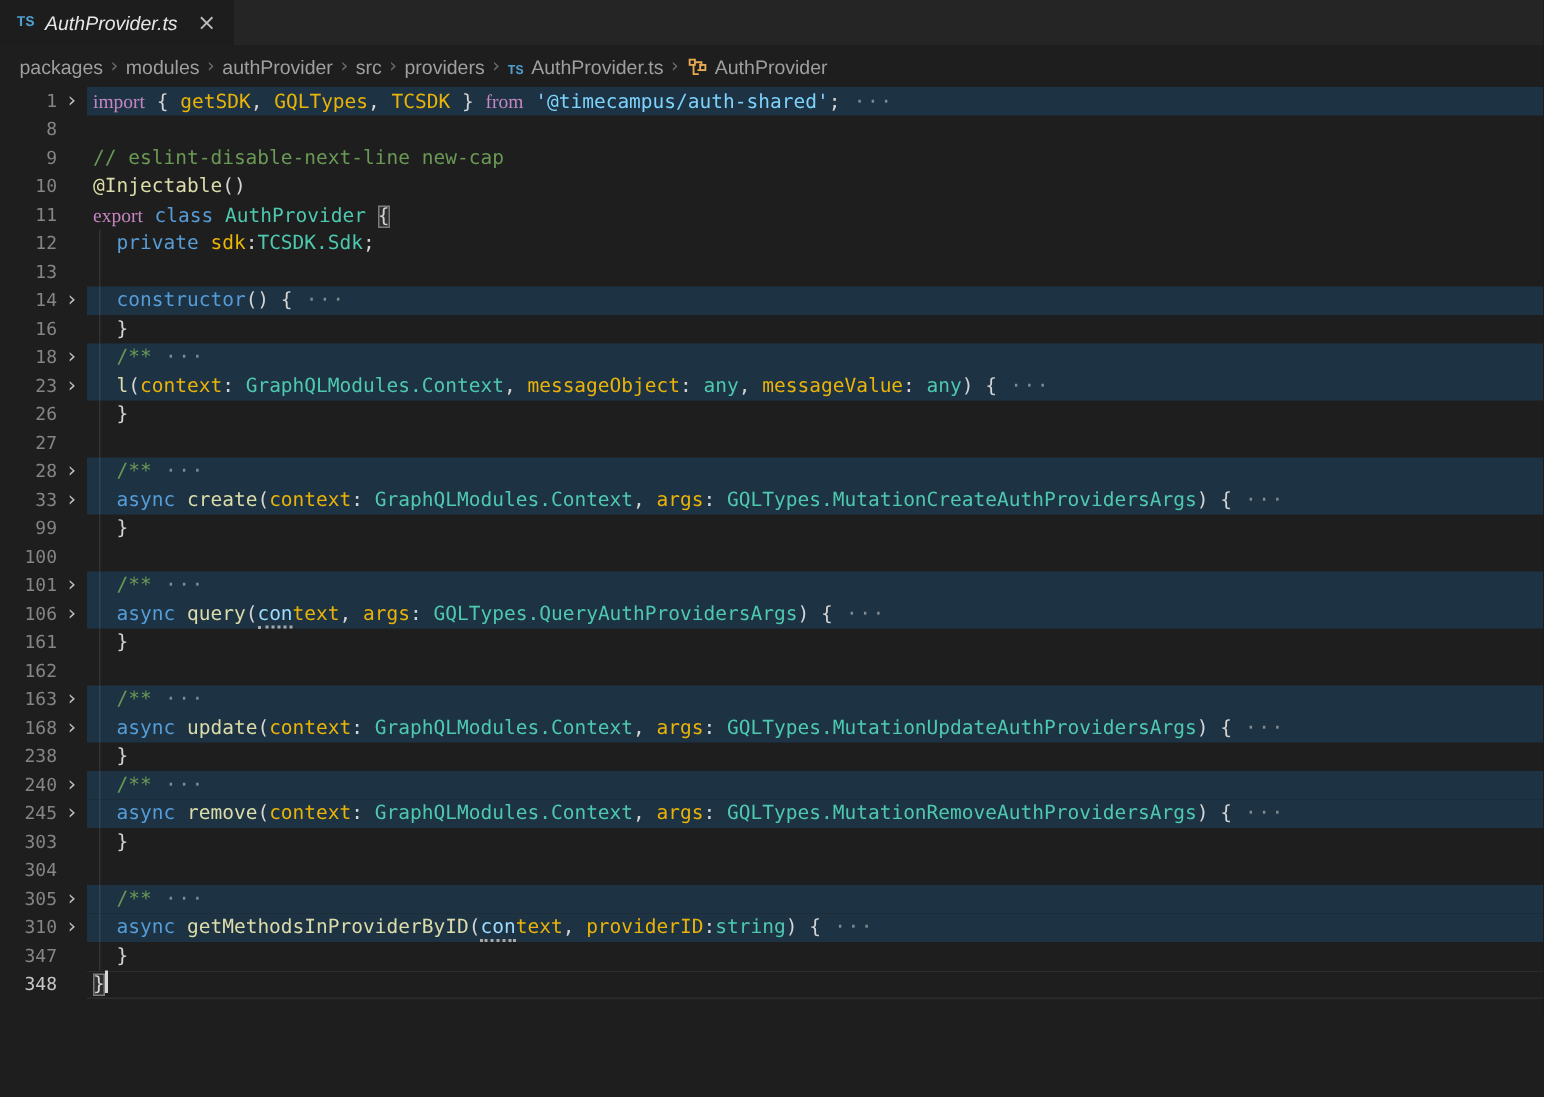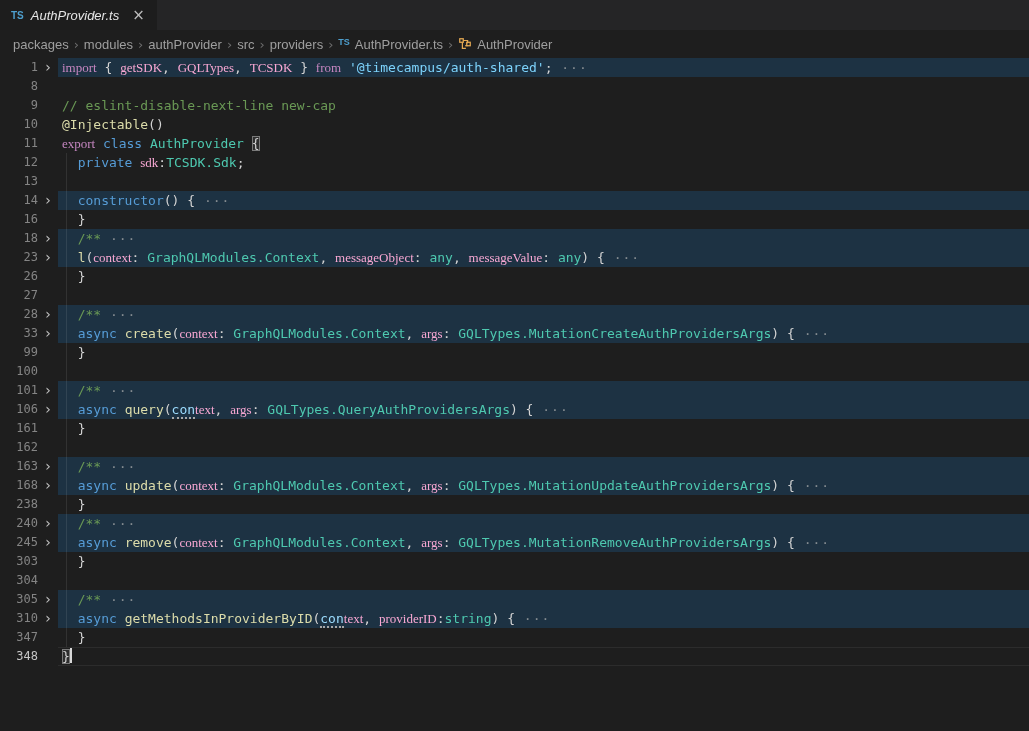--- a/index.html
+++ b/index.html
@@ -2,46 +2,46 @@
 <html><head>
 <meta charset="utf-8">
 <style>
   html,body{margin:0;padding:0;background:#1e1e1e;}
   #app{position:relative;width:1029px;height:731px;background:#1e1e1e;overflow:hidden;
        font-family:"Liberation Sans",sans-serif;-webkit-font-smoothing:antialiased;}
 
   
   .tabbar{height:30px;background:#252526;display:flex;align-items:stretch;}
   .tab{background:#1d1d1d;display:flex;align-items:center;padding:0 12px 0 11px;gap:7px;cursor:pointer;}
-  .ts-badge{color:#4e9fce;font-weight:bold;font-size:10px;letter-spacing:0px;font-family:Liberation Sans, sans-serif;}
+  .ts-badge{color:#4e9fce;font-weight:bold;font-size:10px;letter-spacing:0px;font-family:Liberation Mono, monospace;}
   .tab-title{color:#e6e6e6;font-style:italic;font-size:13px;white-space:nowrap;}
   .tab-close{color:#bdbdbd;font-size:15px;line-height:15px;margin-left:6px;font-family:"DejaVu Sans",sans-serif;}
 
   
   .breadcrumbs{height:28px;background:#1e1e1e;display:flex;align-items:center;padding-left:13px;font-size:13px;color:#9f9f9f;}
-  .crumb{display:flex;align-items:flex-start;gap:5px;cursor:pointer;white-space:nowrap;}
+  .crumb{display:flex;align-items:flex-end;gap:5px;cursor:pointer;white-space:nowrap;}
   .crumb-sep{color:#6d6d6d;font-size:13px;padding:0 5px;font-family:"DejaVu Sans",sans-serif;}
   .crumb .ts-badge{font-size:9px;}
   .class-icon{width:14px;height:14px;display:inline-block;}
 
   
   .editor{position:absolute;top:58px;left:0;right:0;bottom:0;background:#1e1e1e;}
   .row{display:flex;height:19px;line-height:19px;font-family:"DejaVu Sans Mono",monospace;font-size:13px;}
   .gutter{width:58px;flex:none;display:flex;}
   .num{width:38px;text-align:right;color:#858585;font-size:12px;line-height:19px;font-family:"DejaVu Sans Mono",monospace;}
   .num.act{color:#c6c6c6;text-align:right;}
   .foldcol{width:20px;text-align:center;color:#c0c0c0;font-size:14px;line-height:18px;font-family:"DejaVu Sans",sans-serif;}
   .content{flex:1;position:relative;padding-left:4px;white-space:pre;color:#d4d4d4;}
   .content.hl{background:#1d3243;}
   .content.cur{box-shadow:inset 0 1px 0 #2c2c2c,inset 0 -1px 0 #2c2c2c;}
   .content.guide::before{content:"";position:absolute;left:8px;top:0;bottom:0;width:1px;background:rgba(255,255,255,0.09);}
 
   
   .ctl{color:#C586C0;font-family:Liberation Serif, serif;} .kw{color:#569CD6;} .type{color:#4EC9B0;} .fn{color:#DCDCAA;}
-  .var{color:#f9a8d4;font-family:Liberation Serif, serif;} .str{color:#7dd3fc;} .com{color:#6A9955;} .p{color:#D4D4D4;}
+  .var{color:#eab308;} .str{color:#7dd3fc;} .com{color:#6A9955;} .p{color:#D4D4D4;}
   .e{color:#848b90;letter-spacing:1px;}
   .varh{color:#9CDCFE;border-bottom:2px dotted #a8a8a8;}
   .match{color:#d4d4d4;outline:1px solid #7a7a7a;outline-offset:-1px;background:rgba(128,128,128,0.16);}
   .cursor{display:inline-block;width:2px;height:15px;background:#d8d8d8;vertical-align:-2px;}
 </style>
 </head>
 <body>
 
 <div id="app">
 

